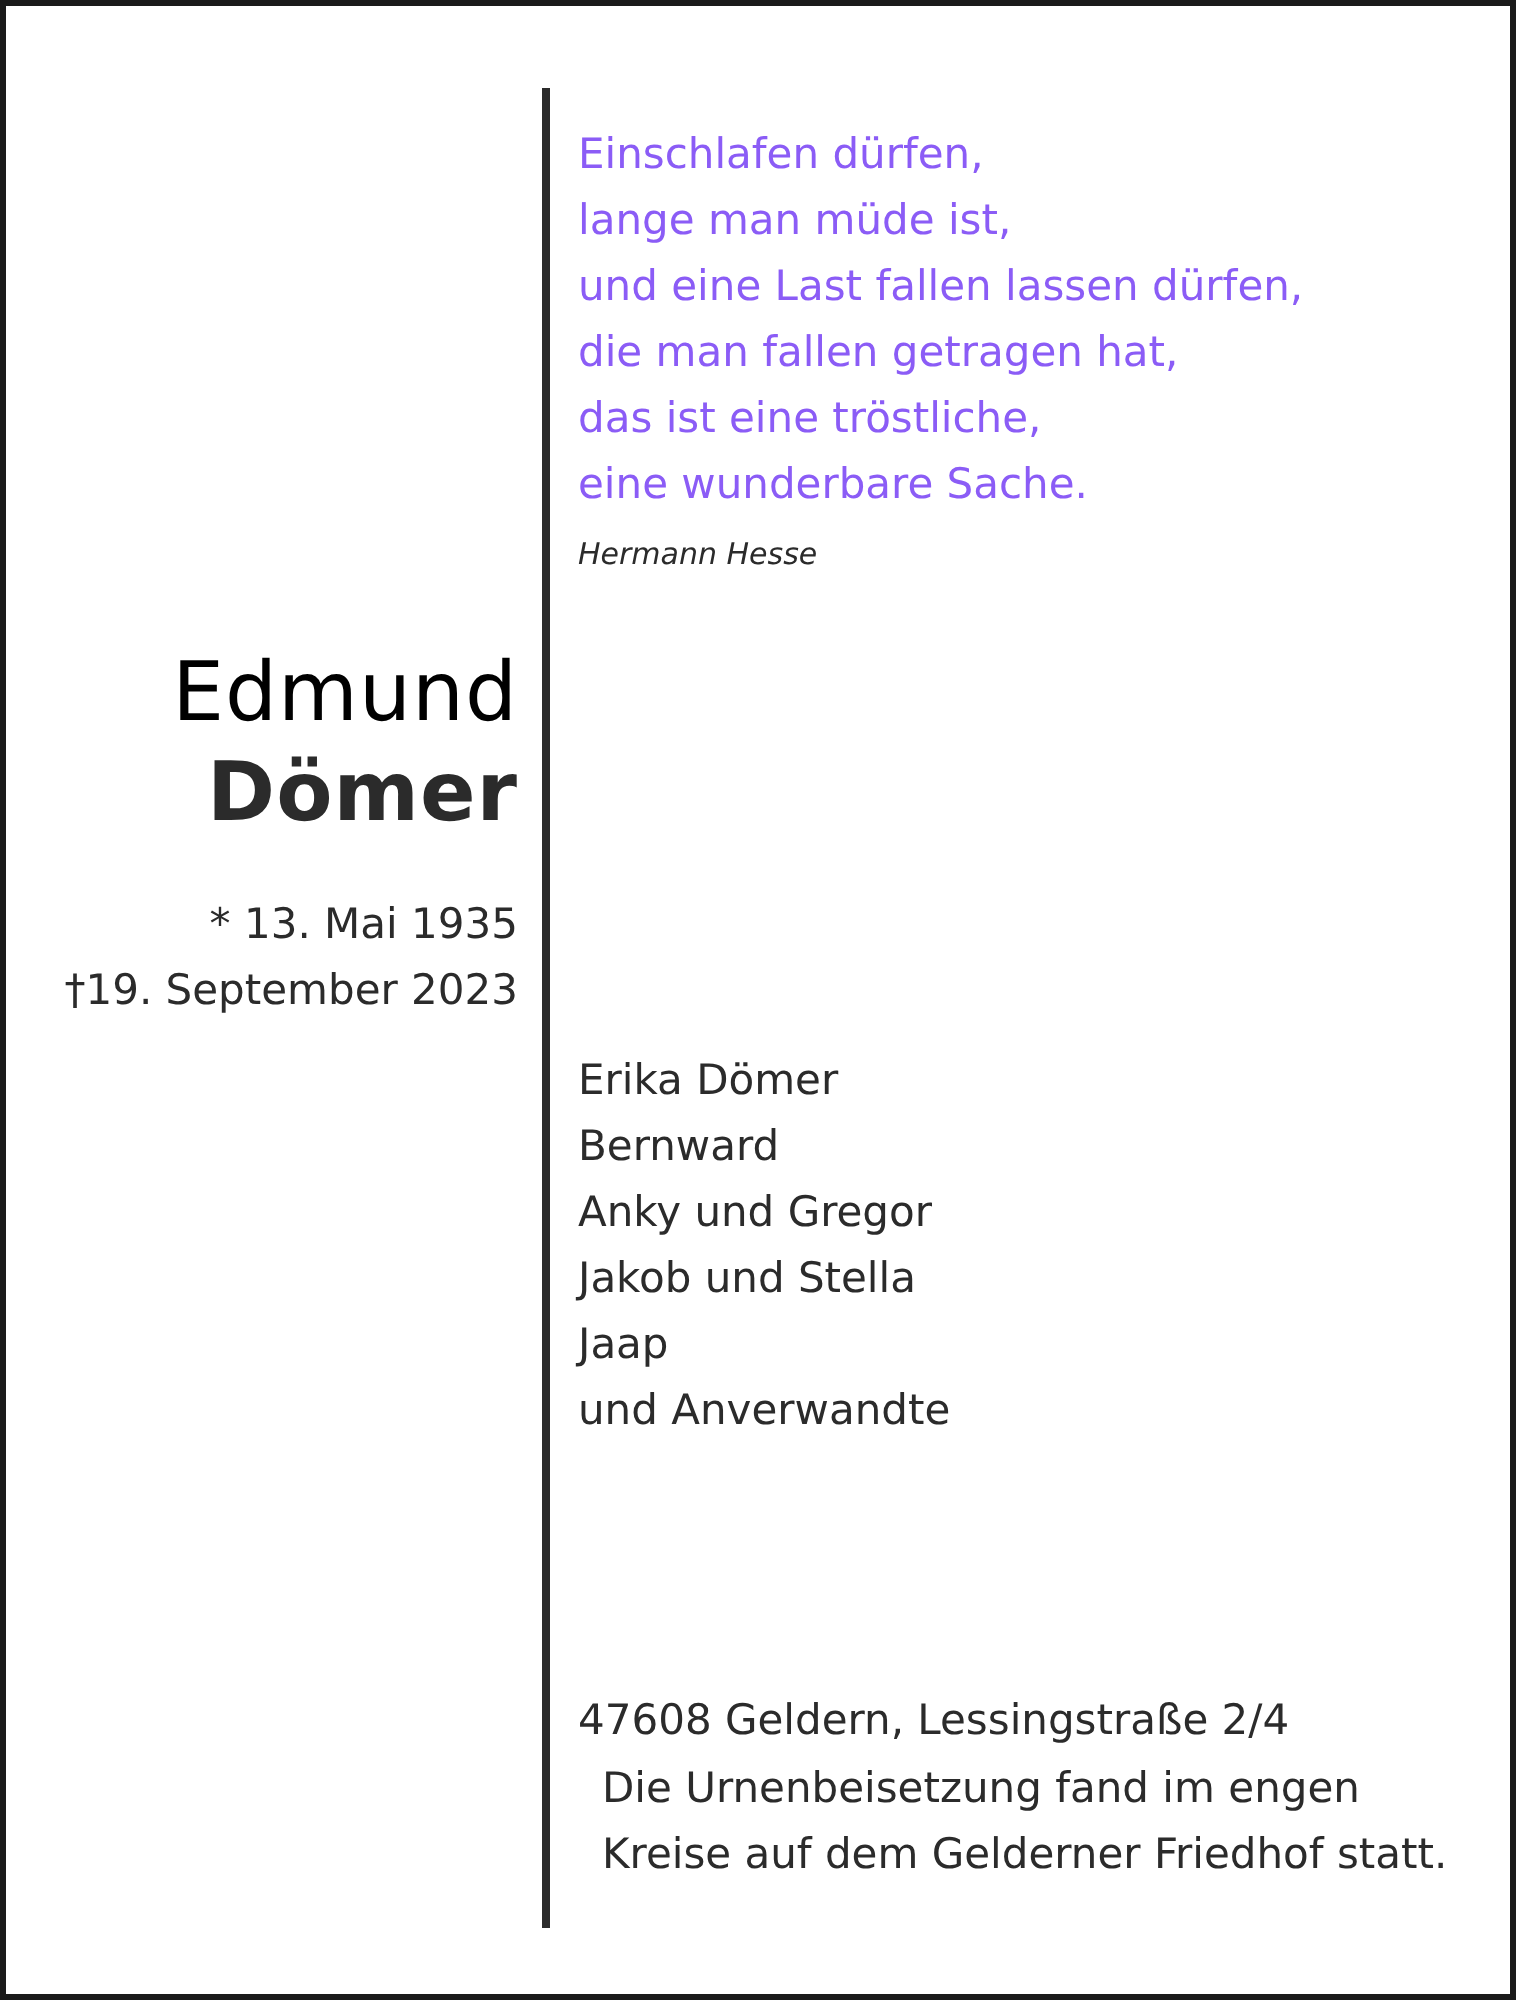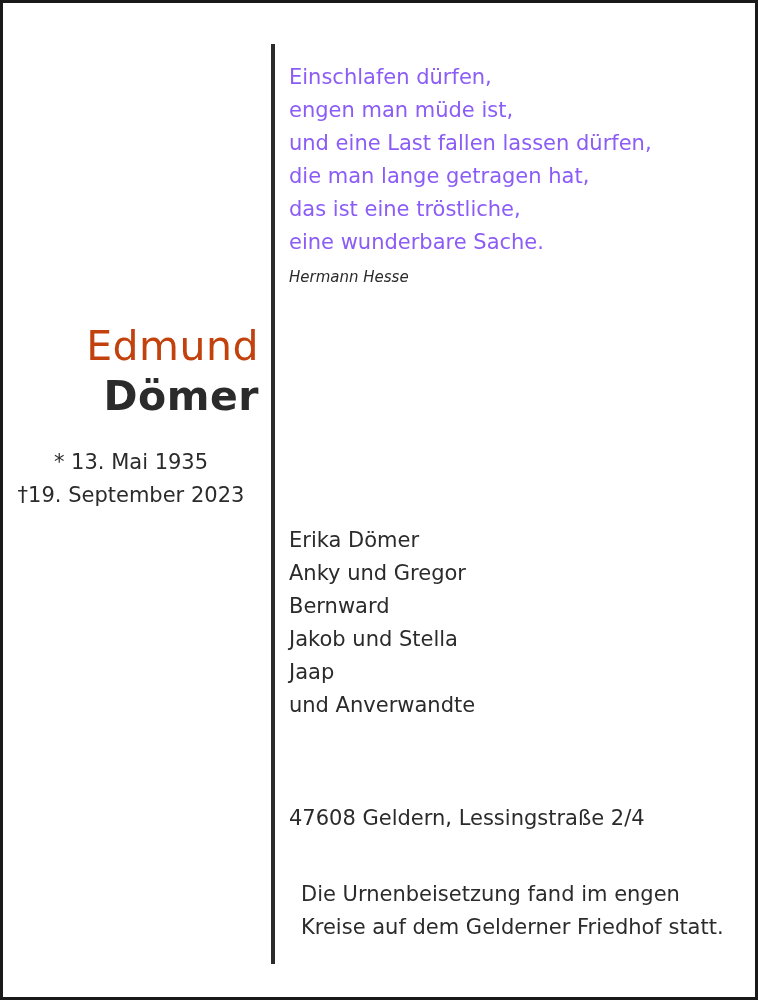--- a/index.html
+++ b/index.html
@@ -50,36 +50,36 @@
     position: absolute;
     right: 6px;
     top: 318px;
     width: 256px;
     text-align: right;
   }
   .name-first {
     font-size: 41px;
     line-height: 50px;
     letter-spacing: 0.5px;
-    color: #c2410c;
+    color: #000000;
     font-weight: 400;
   }
   .name-last {
     font-size: 41px;
     line-height: 50px;
     letter-spacing: 0.5px;
     color: #2b2b2b;
     font-weight: 700;
   }
   .dates-block {
     position: absolute;
     right: 6px;
     top: 443px;
     width: 256px;
-    text-align: center;
+    text-align: right;
   }
   .date-line {
     font-size: 21px;
     line-height: 33px;
     color: #2b2b2b;
   }
   
   .right-col {
     position: absolute;
     left: 286px;
@@ -113,21 +113,21 @@
   }
   .survivor-line {
     font-size: 21px;
     line-height: 33px;
     color: #2b2b2b;
     white-space: nowrap;
   }
   .address {
     position: absolute;
     left: 0;
-    top: 799px;
+    top: 841px;
     width: 440px;
   }
   .address-line {
     font-size: 21px;
     line-height: 33px;
     color: #2b2b2b;
     white-space: nowrap;
   }
   .notice {
     position: absolute;
@@ -158,32 +158,32 @@
       <div class="dates-block">
         <div class="date-line">* 13. Mai 1935</div>
         <div class="date-line">†19. September 2023</div>
       </div>
     </div>
 
     <div class="right-col">
 
       <div class="poem">
         <div class="poem-line">Einschlafen dürfen,</div>
-        <div class="poem-line">engen man müde ist,</div>
+        <div class="poem-line">lange man müde ist,</div>
         <div class="poem-line">und eine Last fallen lassen dürfen,</div>
-        <div class="poem-line">die man lange getragen hat,</div>
+        <div class="poem-line">die man fallen getragen hat,</div>
         <div class="poem-line">das ist eine tröstliche,</div>
         <div class="poem-line">eine wunderbare Sache.</div>
         <div class="poem-author">Hermann Hesse</div>
       </div>
 
       <div class="survivors">
         <div class="survivor-line">Erika Dömer</div>
+        <div class="survivor-line">Bernward</div>
         <div class="survivor-line">Anky und Gregor</div>
-        <div class="survivor-line">Bernward</div>
         <div class="survivor-line">Jakob und Stella</div>
         <div class="survivor-line">Jaap</div>
         <div class="survivor-line">und Anverwandte</div>
       </div>
 
       <div class="address">
         <div class="address-line">47608 Geldern, Lessingstraße 2/4</div>
       </div>
 
       <div class="notice">

